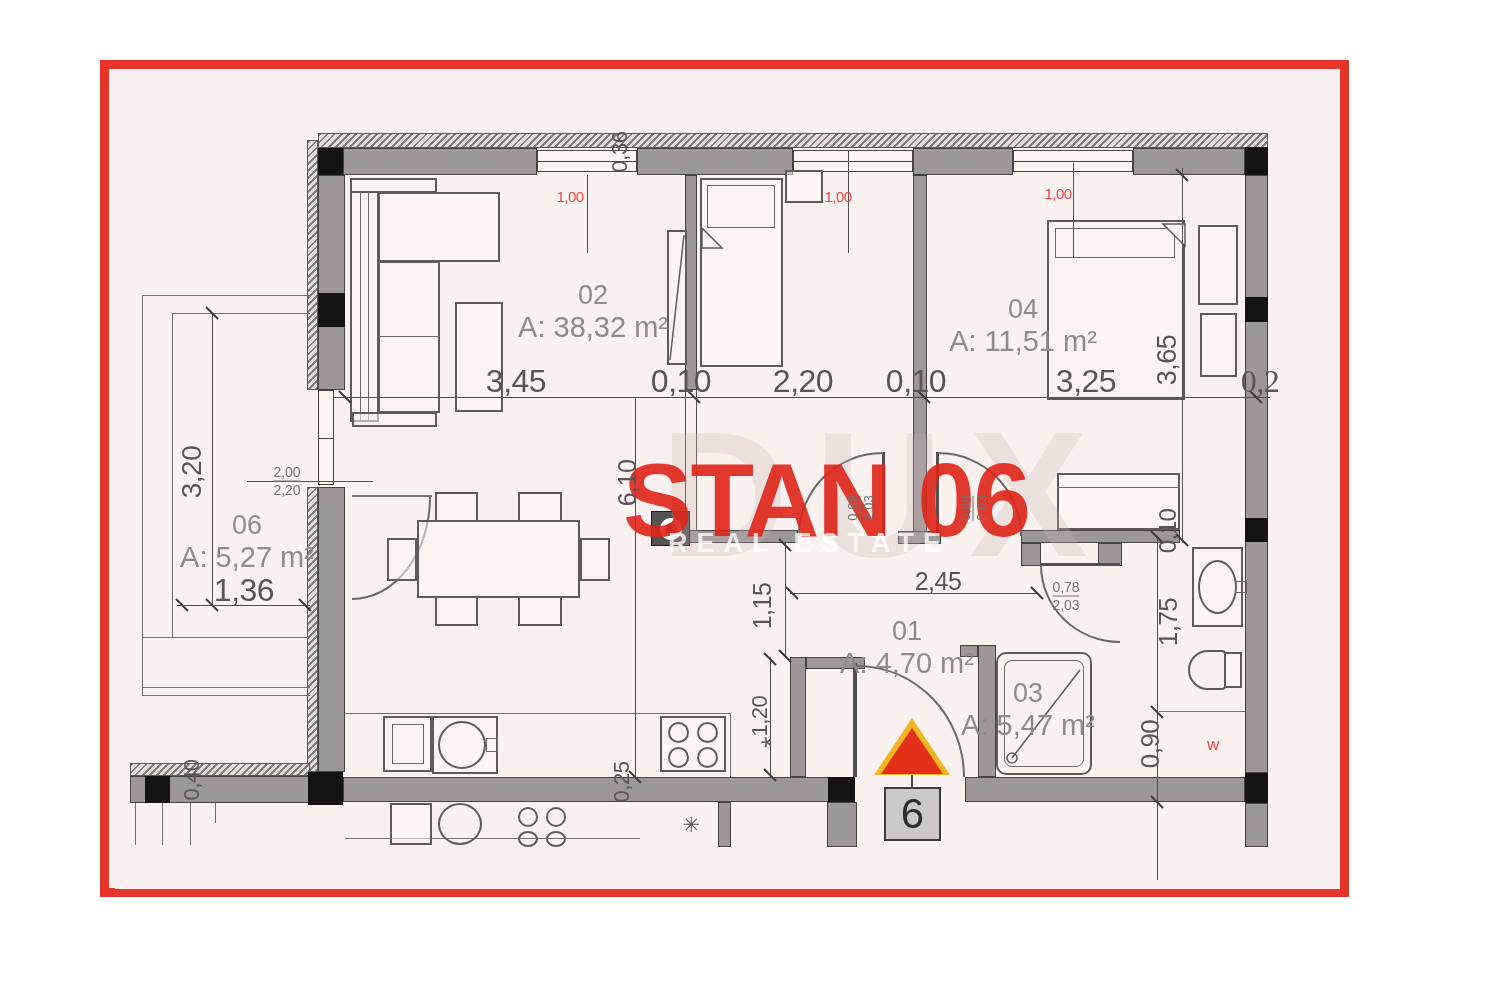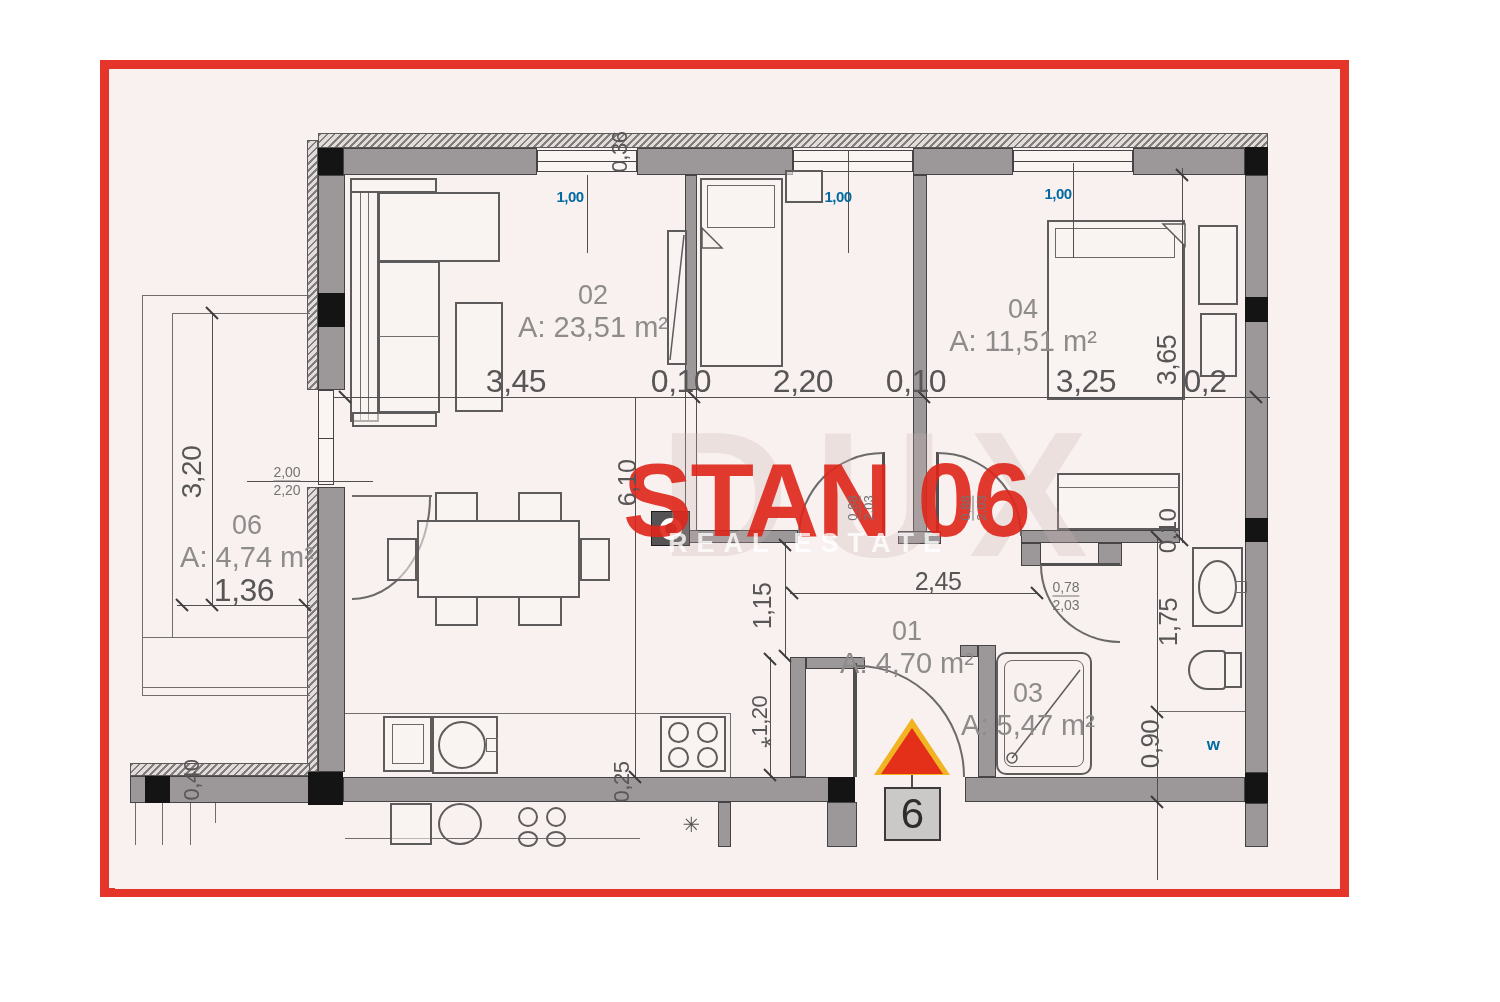--- a/index.html
+++ b/index.html
@@ -21,21 +21,21 @@
   .fl{position:absolute;border:1px solid #6a6868;box-sizing:border-box;}
   
   .win{position:absolute;background:#faf4f3;border:1px solid #454343;box-sizing:border-box;}
   .win::after{content:"";position:absolute;left:0;right:0;top:50%;height:1px;background:#454343;}
   
   .arc{position:absolute;box-sizing:border-box;border:0 solid #6b6969;}
   
   .t{position:absolute;transform:translate(-50%,-50%);color:#575555;white-space:nowrap;
      font-size:32px;letter-spacing:-.5px;}
   .tv{transform:translate(-50%,-50%) rotate(-90deg);}
-  .sm{font-size:15px;color:#0369a1;font-weight:bold;}
+  .sm{font-size:15px;color:#ef4444;}
   .room{position:absolute;transform:translate(-50%,-50%);text-align:center;color:#8e8b8b;white-space:nowrap;}
   .room .rid{font-size:27px;}
   .room .rar{font-size:29px;}
   .tick{position:absolute;width:17px;height:2px;background:#3d3b3b;transform:translate(-50%,-50%) rotate(45deg);}
   .doorlbl{position:absolute;transform:translate(-50%,-50%) rotate(-90deg);text-align:center;
            color:#747272;font-size:13px;line-height:15px;}
   .doorlbl .d2{border-top:1px solid #747272;}
   .doorlblh{position:absolute;transform:translate(-50%,-50%);text-align:center;
             color:#747272;font-size:14px;line-height:17px;}
   .doorlblh .d2{border-top:1px solid #747272;}
@@ -247,45 +247,45 @@
   <div class="tick" style="left:1157px;top:712px;"></div>
   <div class="tick" style="left:1157px;top:802px;"></div>
   <div class="ln" style="left:247px;top:481px;width:126px;height:1px;"></div>
 
   <div class="wm1">DUX</div>
   <div class="title">STAN 06</div>
   <div class="wm2">REAL ESTATE</div>
 
   <div class="room" style="left:593px;top:312px;">
     <div class="rid">02</div>
-    <div class="rar">A: 23,51 m²</div>
+    <div class="rar">A: 38,32 m²</div>
   </div>
   <div class="room" style="left:1023px;top:326px;">
     <div class="rid">04</div>
     <div class="rar">A: 11,51 m²</div>
   </div>
   <div class="room" style="left:247px;top:542px;">
     <div class="rid">06</div>
-    <div class="rar">A: 4,74 m²</div>
+    <div class="rar">A: 5,27 m²</div>
   </div>
   <div class="room" style="left:907px;top:648px;">
     <div class="rid">01</div>
     <div class="rar">A: 4,70 m²</div>
   </div>
   <div class="room" style="left:1028px;top:710px;">
     <div class="rid">03</div>
     <div class="rar">A: 5,47 m²</div>
   </div>
 
   <span class="t" style="left:516px;top:381px;">3,45</span>
   <span class="t" style="left:681px;top:381px;">0,10</span>
   <span class="t" style="left:803px;top:381px;">2,20</span>
   <span class="t" style="left:916px;top:381px;">0,10</span>
   <span class="t" style="left:1086px;top:381px;">3,25</span>
-  <span class="t" style="left:1205px;top:381px;">0,2</span>
+  <span class="t" style="left:1260px;top:381px;font-family:Liberation Serif, serif;">0,2</span>
 
   <span class="t sm" style="left:570px;top:196px;">1,00</span>
   <span class="t sm" style="left:838px;top:196px;">1,00</span>
   <span class="t sm" style="left:1058px;top:193px;">1,00</span>
 
   <span class="t tv" style="left:620px;top:152px;font-size:22px;">0,36</span>
   <span class="t tv" style="left:192px;top:472px;font-size:28px;">3,20</span>
   <span class="t" style="left:244px;top:590px;font-size:32px;">1,36</span>
   <span class="t tv" style="left:627px;top:483px;font-size:25px;">6,10</span>
   <span class="t tv" style="left:762px;top:606px;font-size:25px;">1,15</span>

